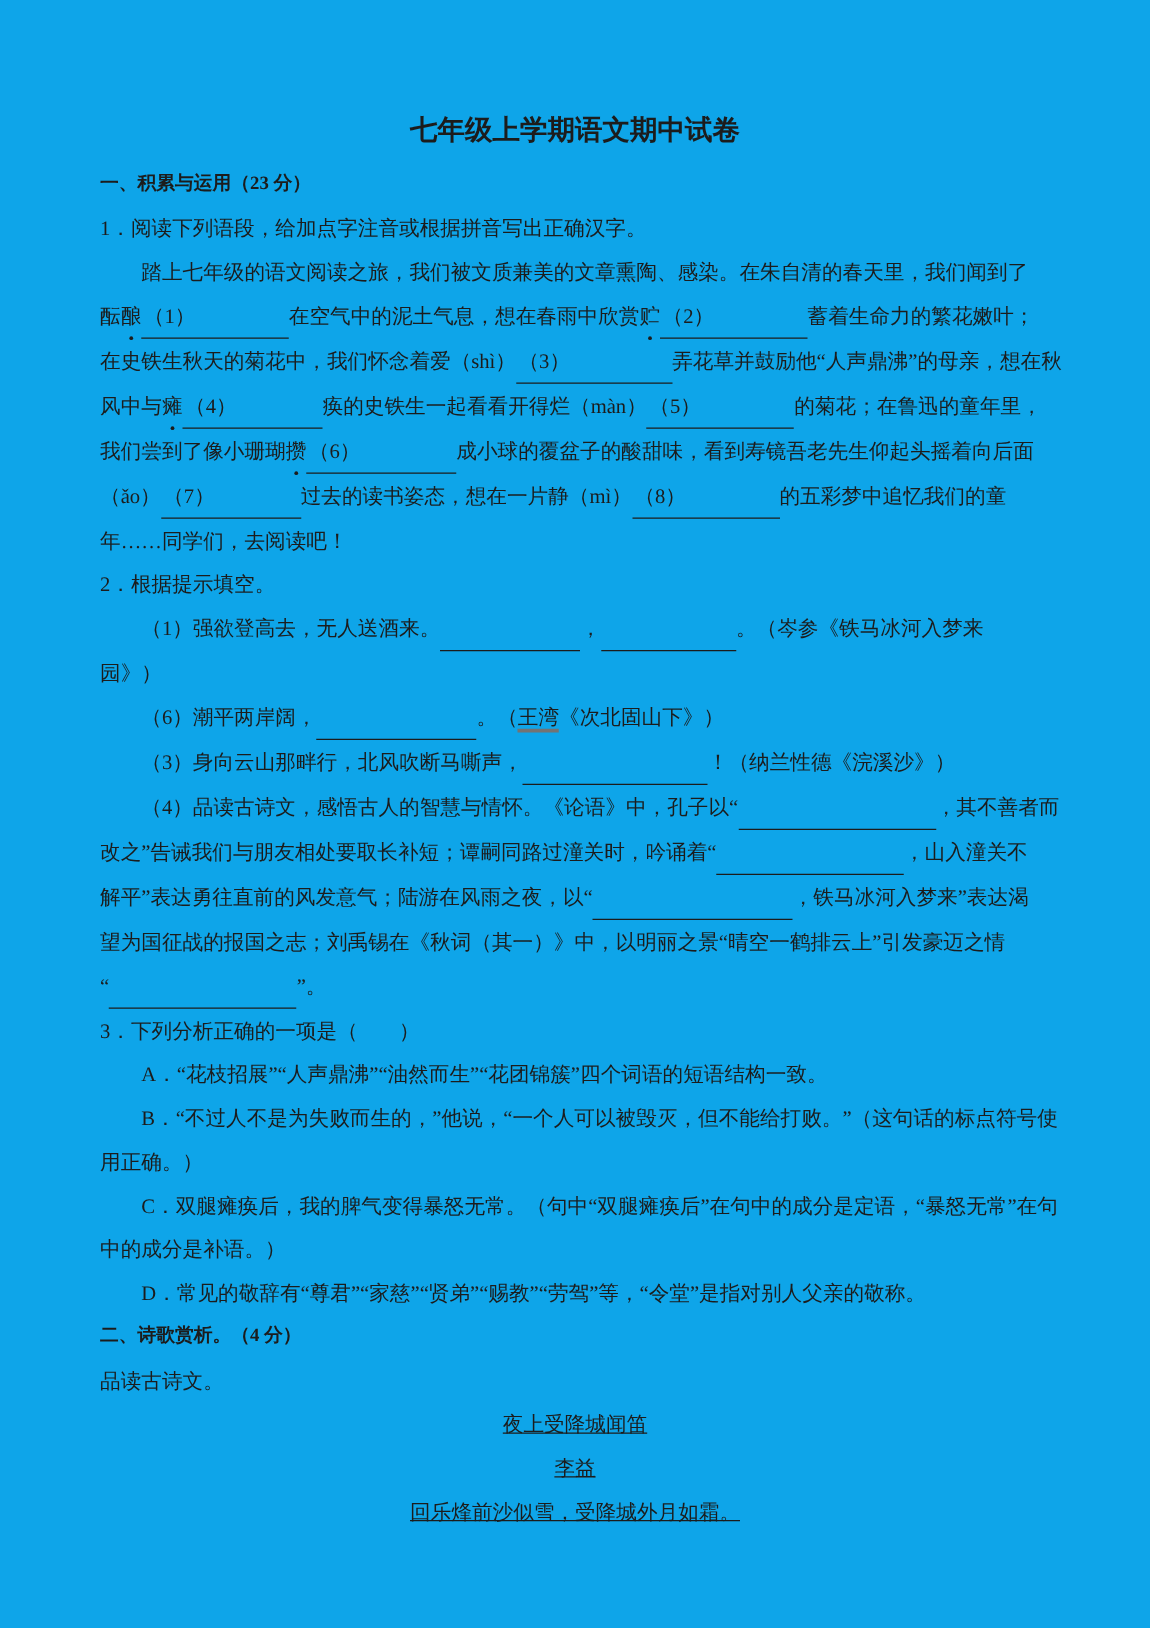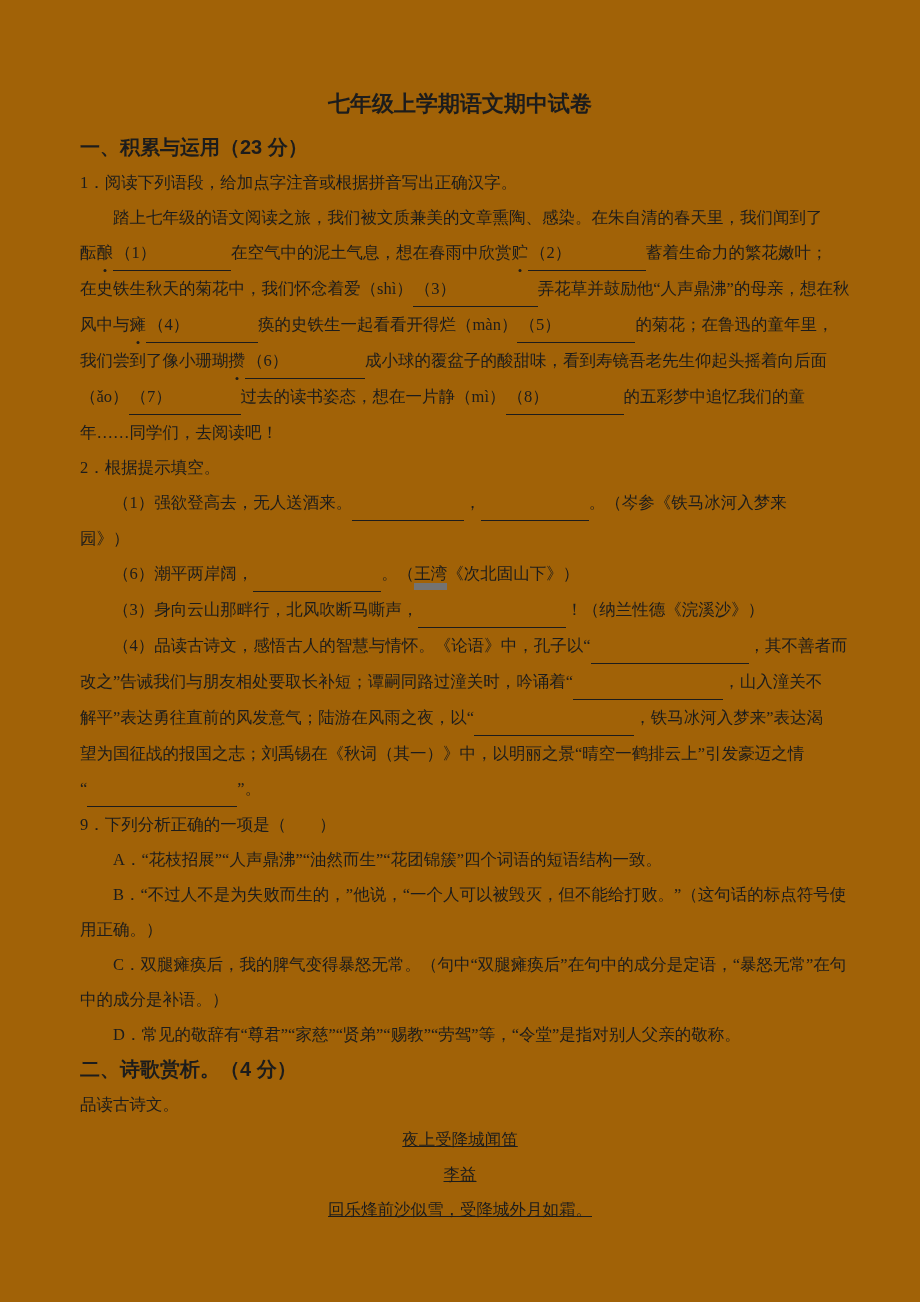--- a/index.html
+++ b/index.html
@@ -5,21 +5,21 @@
   html, body {
     margin: 0;
     padding: 0;
     background: #ffffff;
   }
   .page {
     position: relative;
     width: 920px;
     height: 1302px;
     margin: 0 auto;
-    background: #a16207;
+    background: #0ea5e9;
     color: #1c1c1c;
     box-sizing: border-box;
     padding: 88px 80px 0 80px;
     font-family: "Liberation Serif", "DejaVu Serif", serif;
     font-size: 16.5px;
     overflow: hidden;
   }
   .blk {
     line-height: 35px;
     white-space: nowrap;
@@ -27,23 +27,23 @@
   .blk.title {
     font-family: "Liberation Sans", "DejaVu Sans", sans-serif;
     font-weight: bold;
     font-size: 22px;
     text-align: center;
     line-height: 32px;
     margin-bottom: 10px;
     white-space: normal;
   }
   .blk.heading {
-    font-family: Liberation Sans, sans-serif;
+    font-family: Liberation Serif, serif;
     font-weight: bold;
-    font-size: 20px;
+    font-size: 15px;
   }
   .blk.center {
     text-align: center;
     text-decoration: underline;
   }
   .blk.indent {
     padding-left: 33px;
   }
   .blank {
     display: inline-block;
@@ -61,21 +61,21 @@
     position: absolute;
     left: 50%;
     bottom: -2px;
     width: 3px;
     height: 3px;
     border-radius: 50%;
     background: #1c1c1c;
     transform: translateX(-50%);
   }
   .ul {
-    border-bottom: 7px solid #737373;
+    border-bottom: 3px solid #737373;
   }
 </style>
 </head>
 <body>
 
 <div class="page">
   <div id="doc-body">
       <div class="blk title"><span class="">七年级上学期语文期中试卷</span></div>
       <div class="blk heading"><span class="">一、积累与运用（23 分）</span></div>
       <div class="blk line"><span class="">1．阅读下列语段，给加点字注音或根据拼音写出正确汉字。</span></div>
@@ -89,21 +89,21 @@
       <div class="blk line"><span class="">2．根据提示填空。</span></div>
       <div class="blk line indent"><span class="">（1）强欲登高去，无人送酒来。</span><span class="blank" style="width: 112px;">&nbsp;</span><span class="">，</span><span class="blank" style="width: 108px;">&nbsp;</span><span class="">。（岑参《铁马冰河入梦来</span></div>
       <div class="blk line"><span class="">园》）</span></div>
       <div class="blk line indent"><span class="">（6）潮平两岸阔，</span><span class="blank" style="width: 128px;">&nbsp;</span><span class="">。（</span><span class=" ul">王湾</span><span class="">《次北固山下》）</span></div>
       <div class="blk line indent"><span class="">（3）身向云山那畔行，北风吹断马嘶声，</span><span class="blank" style="width: 148px;">&nbsp;</span><span class="">！（纳兰性德《浣溪沙》）</span></div>
       <div class="blk line indent"><span class="">（4）品读古诗文，感悟古人的智慧与情怀。《论语》中，孔子以“</span><span class="blank" style="width: 158px;">&nbsp;</span><span class="">，其不善者而</span></div>
       <div class="blk line"><span class="">改之”告诫我们与朋友相处要取长补短；谭嗣同路过潼关时，吟诵着“</span><span class="blank" style="width: 150px;">&nbsp;</span><span class="">，山入潼关不</span></div>
       <div class="blk line"><span class="">解平”表达勇往直前的风发意气；陆游在风雨之夜，以“</span><span class="blank" style="width: 160px;">&nbsp;</span><span class="">，铁马冰河入梦来”表达渴</span></div>
       <div class="blk line"><span class="">望为国征战的报国之志；刘禹锡在《秋词（其一）》中，以明丽之景“晴空一鹤排云上”引发豪迈之情</span></div>
       <div class="blk line"><span class="">“</span><span class="blank" style="width: 150px;">&nbsp;</span><span class="">”。</span></div>
-      <div class="blk line"><span class="">9．下列分析正确的一项是（　　）</span></div>
+      <div class="blk line"><span class="">3．下列分析正确的一项是（　　）</span></div>
       <div class="blk line indent"><span class="">A．“花枝招展”“人声鼎沸”“油然而生”“花团锦簇”四个词语的短语结构一致。</span></div>
       <div class="blk line indent"><span class="">B．“不过人不是为失败而生的，”他说，“一个人可以被毁灭，但不能给打败。”（这句话的标点符号使</span></div>
       <div class="blk line"><span class="">用正确。）</span></div>
       <div class="blk line indent"><span class="">C．双腿瘫痪后，我的脾气变得暴怒无常。（句中“双腿瘫痪后”在句中的成分是定语，“暴怒无常”在句</span></div>
       <div class="blk line"><span class="">中的成分是补语。）</span></div>
       <div class="blk line indent"><span class="">D．常见的敬辞有“尊君”“家慈”“贤弟”“赐教”“劳驾”等，“令堂”是指对别人父亲的敬称。</span></div>
       <div class="blk heading"><span class="">二、诗歌赏析。（4 分）</span></div>
       <div class="blk line"><span class="">品读古诗文。</span></div>
       <div class="blk center"><span class="">夜上受降城闻笛</span></div>
       <div class="blk center"><span class="">李益</span></div>

